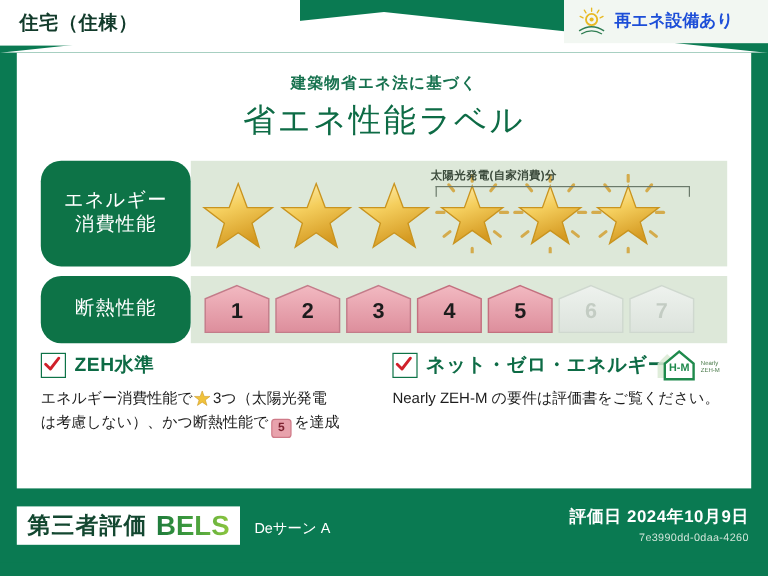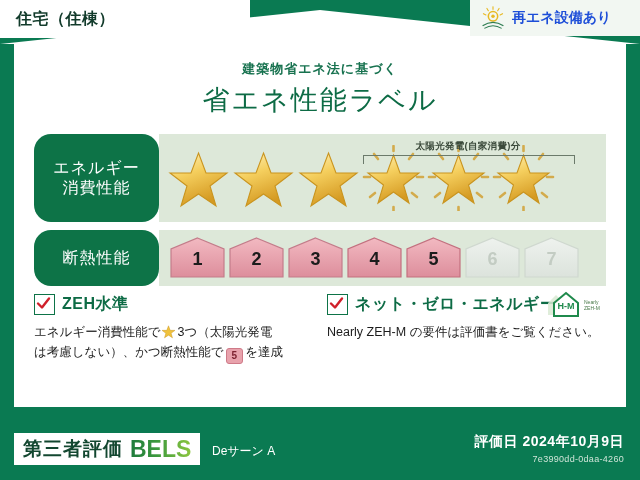--- a/index.html
+++ b/index.html
@@ -69,21 +69,21 @@
 
   
   .row-energy .row-body{height:88px;padding-left:8px;}
   .stars{display:flex;align-items:center;gap:2px;}
   .star-cell{position:relative;width:63px;height:66px;}
   .star-cell svg{position:absolute;left:0;top:0;}
   .solar-bracket{
     position:absolute;left:200px;top:6px;width:218px;height:24px;
   }
   .solar-bracket .bt{
-    position:absolute;left:0;top:0;width:100%;text-align:center;
+    position:absolute;left:0;top:0;width:100%;text-align:left;
     font-size:9.5px;color:#3b4a3b;font-weight:bold;letter-spacing:.3px;
   }
   .solar-bracket .bl{
     position:absolute;left:4px;top:15px;width:210px;height:8px;
     border-left:1px solid #6b7a6b;border-right:1px solid #6b7a6b;
     border-top:1px solid #6b7a6b;
   }
 
   
   .row-insul .row-body{height:56px;padding-left:10px;}
@@ -117,21 +117,21 @@
   .inline-badge{
     display:inline-block;vertical-align:-3px;
     background:#e8a2ac;border:1px solid #cf7a88;border-radius:3px;
     color:#7d2230;font-size:10px;font-weight:bold;
     padding:0 5px;line-height:14px;margin:0 2px;
   }
   .zeh-logo{position:absolute;right:6px;top:-5px;width:62px;height:34px;}
 
   
   .footer{
-    position:absolute;left:0;bottom:0;width:640px;height:59px;
+    position:absolute;left:0;bottom:11px;width:640px;height:59px;
     background:#0a7a52;
   }
   .bels{
     position:absolute;left:14px;top:12px;height:32px;
     background:#fff;display:flex;align-items:center;padding:0 9px;
     box-sizing:border-box;
   }
   .bels .jp{font-size:19px;font-weight:bold;color:#134730;letter-spacing:1px;}
   .bels .en{
     font-size:23px;font-weight:bold;margin-left:7px;letter-spacing:0px;

